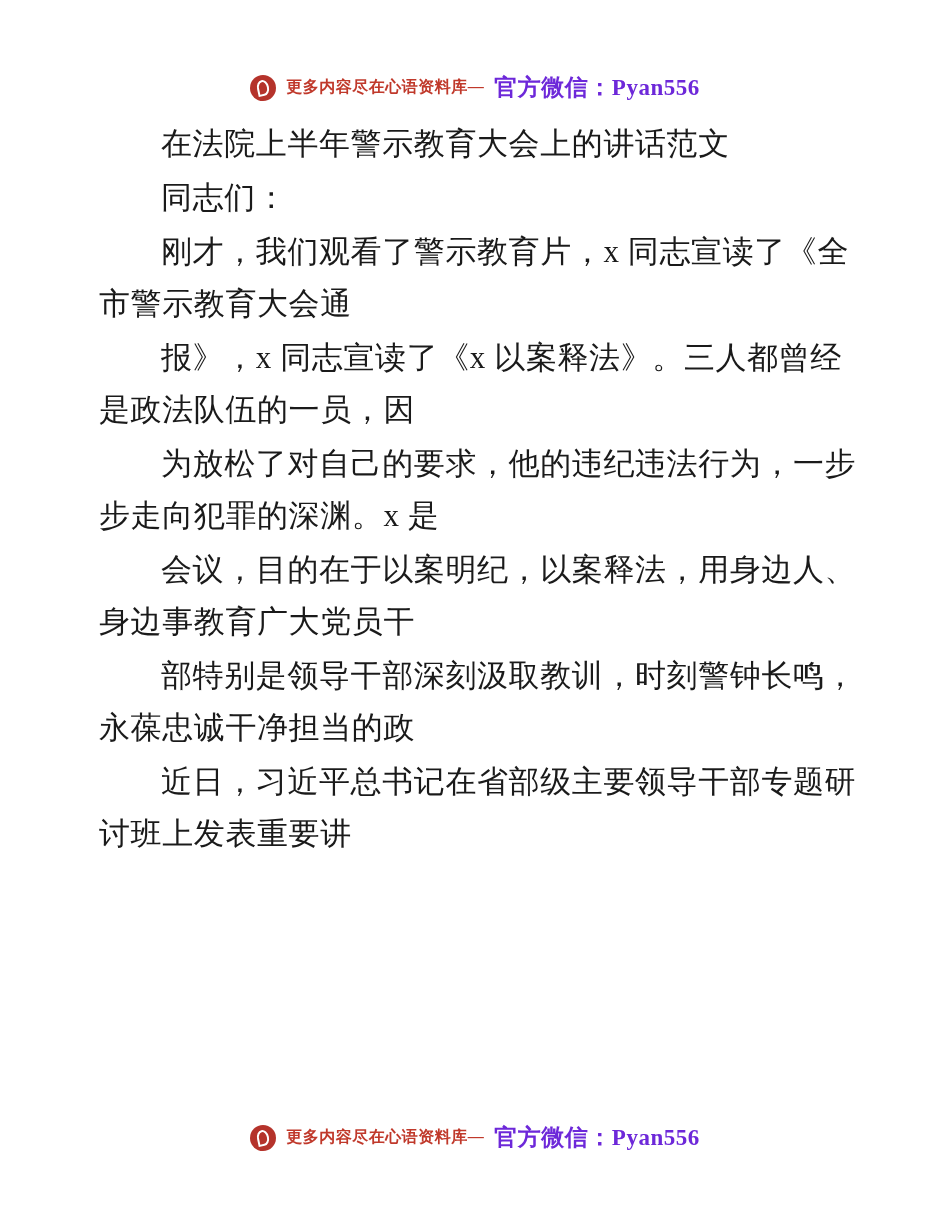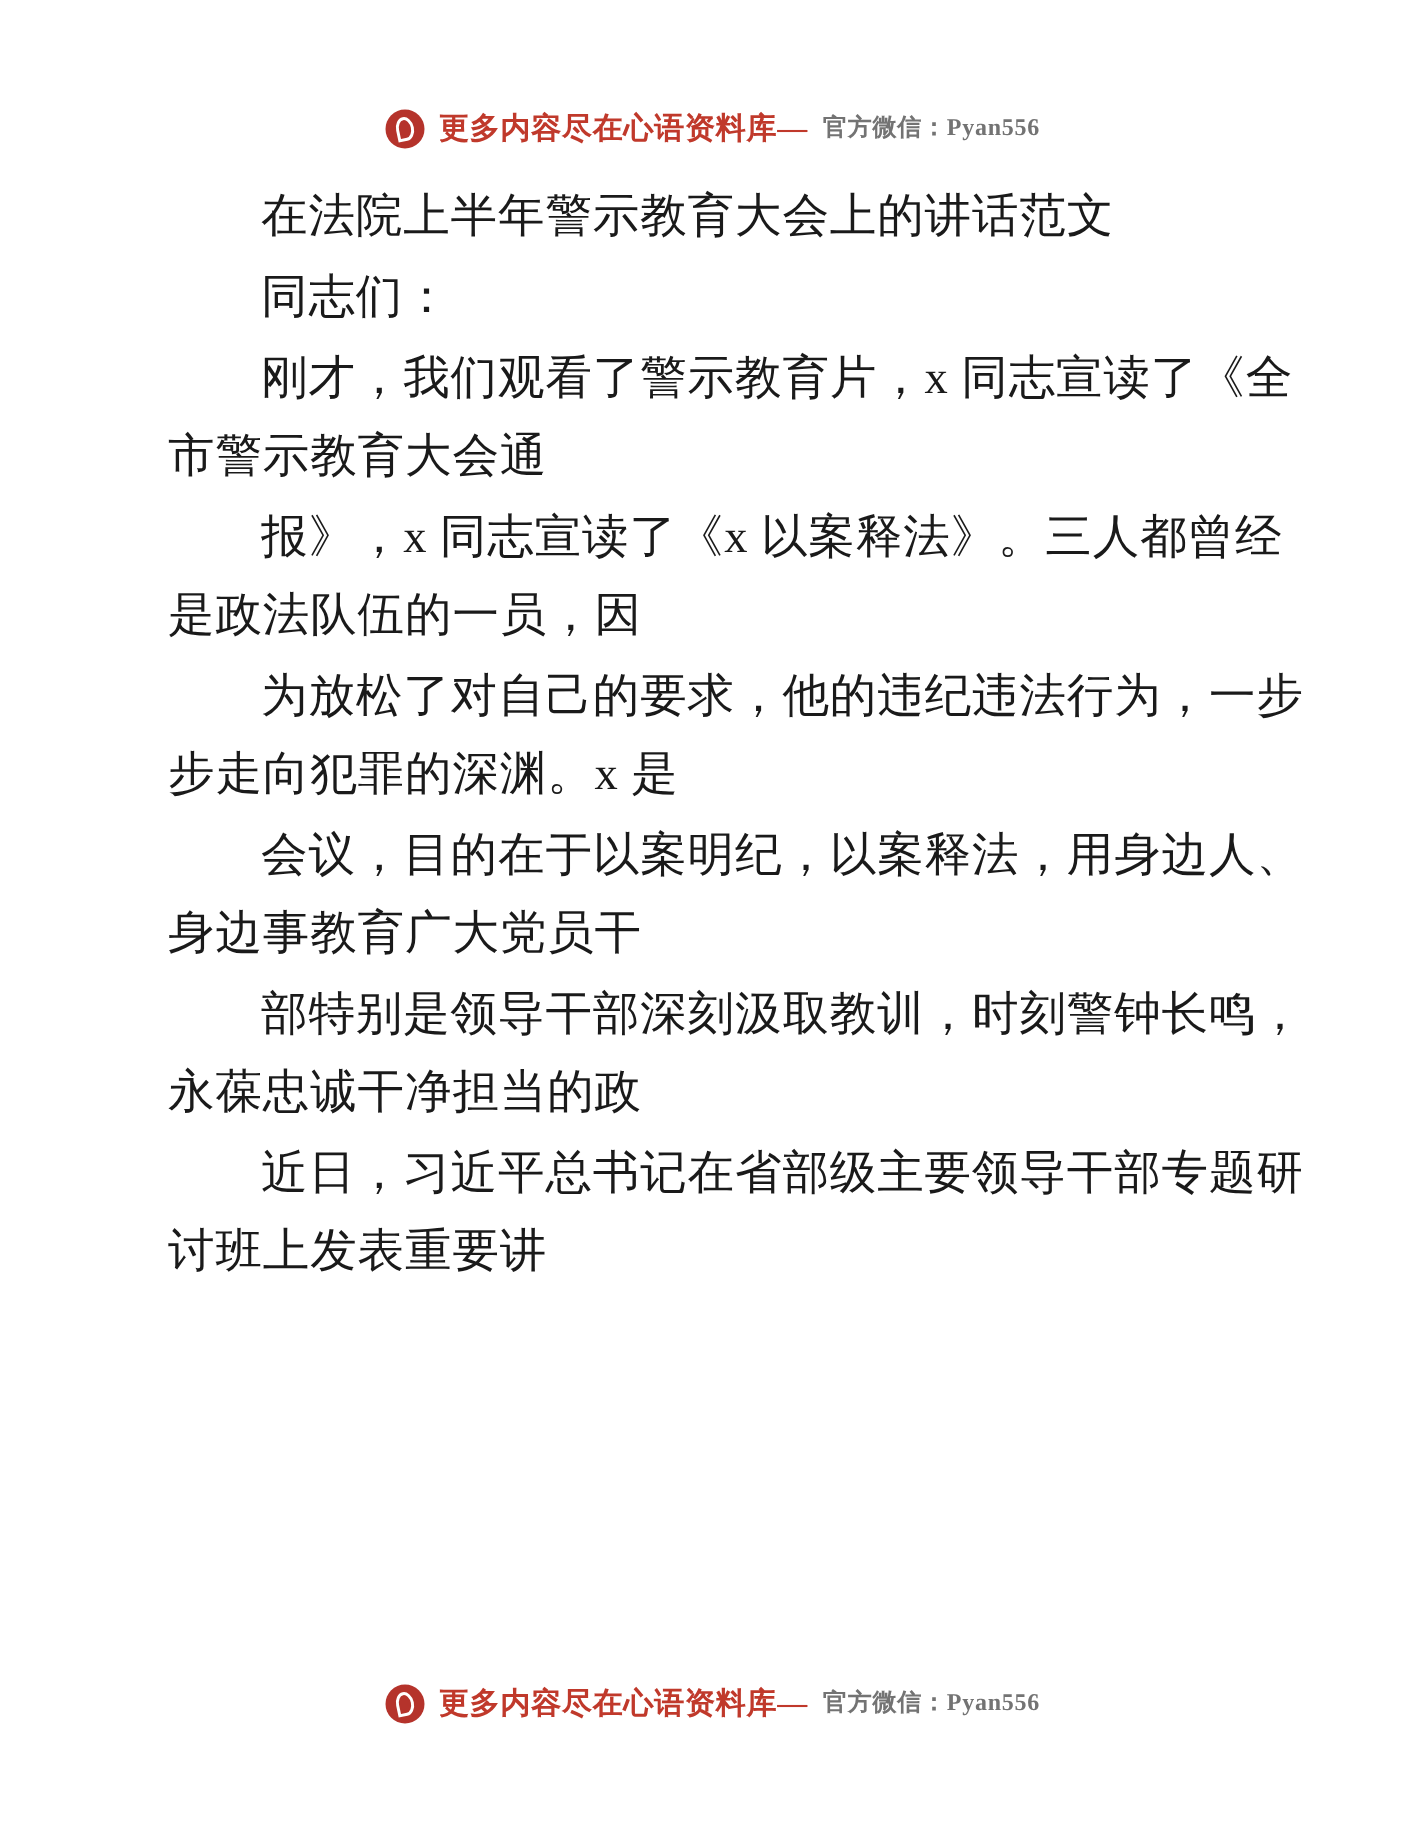--- a/index.html
+++ b/index.html
@@ -52,38 +52,38 @@
     top: 5px;
     width: 12px;
     height: 16px;
     border: 2px solid #ffffff;
     border-radius: 50% 50% 50% 0;
     transform: rotate(-12deg);
     box-sizing: border-box;
   }
   .wm-text-main {
     font-family: "Liberation Serif", "DejaVu Serif", serif;
-    font-size: 20px;
+    font-size: 16px;
     font-weight: bold;
     color: #c0392b;
     letter-spacing: 0.5px;
   }
   .wm-text-sub {
     font-family: "Liberation Serif", "DejaVu Serif", serif;
-    font-size: 16px;
+    font-size: 23px;
     font-weight: bold;
-    color: #737373;
+    color: #6d28d9;
     letter-spacing: 0.5px;
   }
 
   
   .doc-body {
     position: absolute;
     top: 118px;
-    left: 112px;
+    left: 99px;
     width: 760px;
   }
   .para {
     font-size: 31px;
     line-height: 52px;
     color: #1a1a1a;
     letter-spacing: 0.6px;
     margin: 0 0 2px 0;
     text-align: left;
     font-family: "Liberation Serif", "DejaVu Serif", serif;

